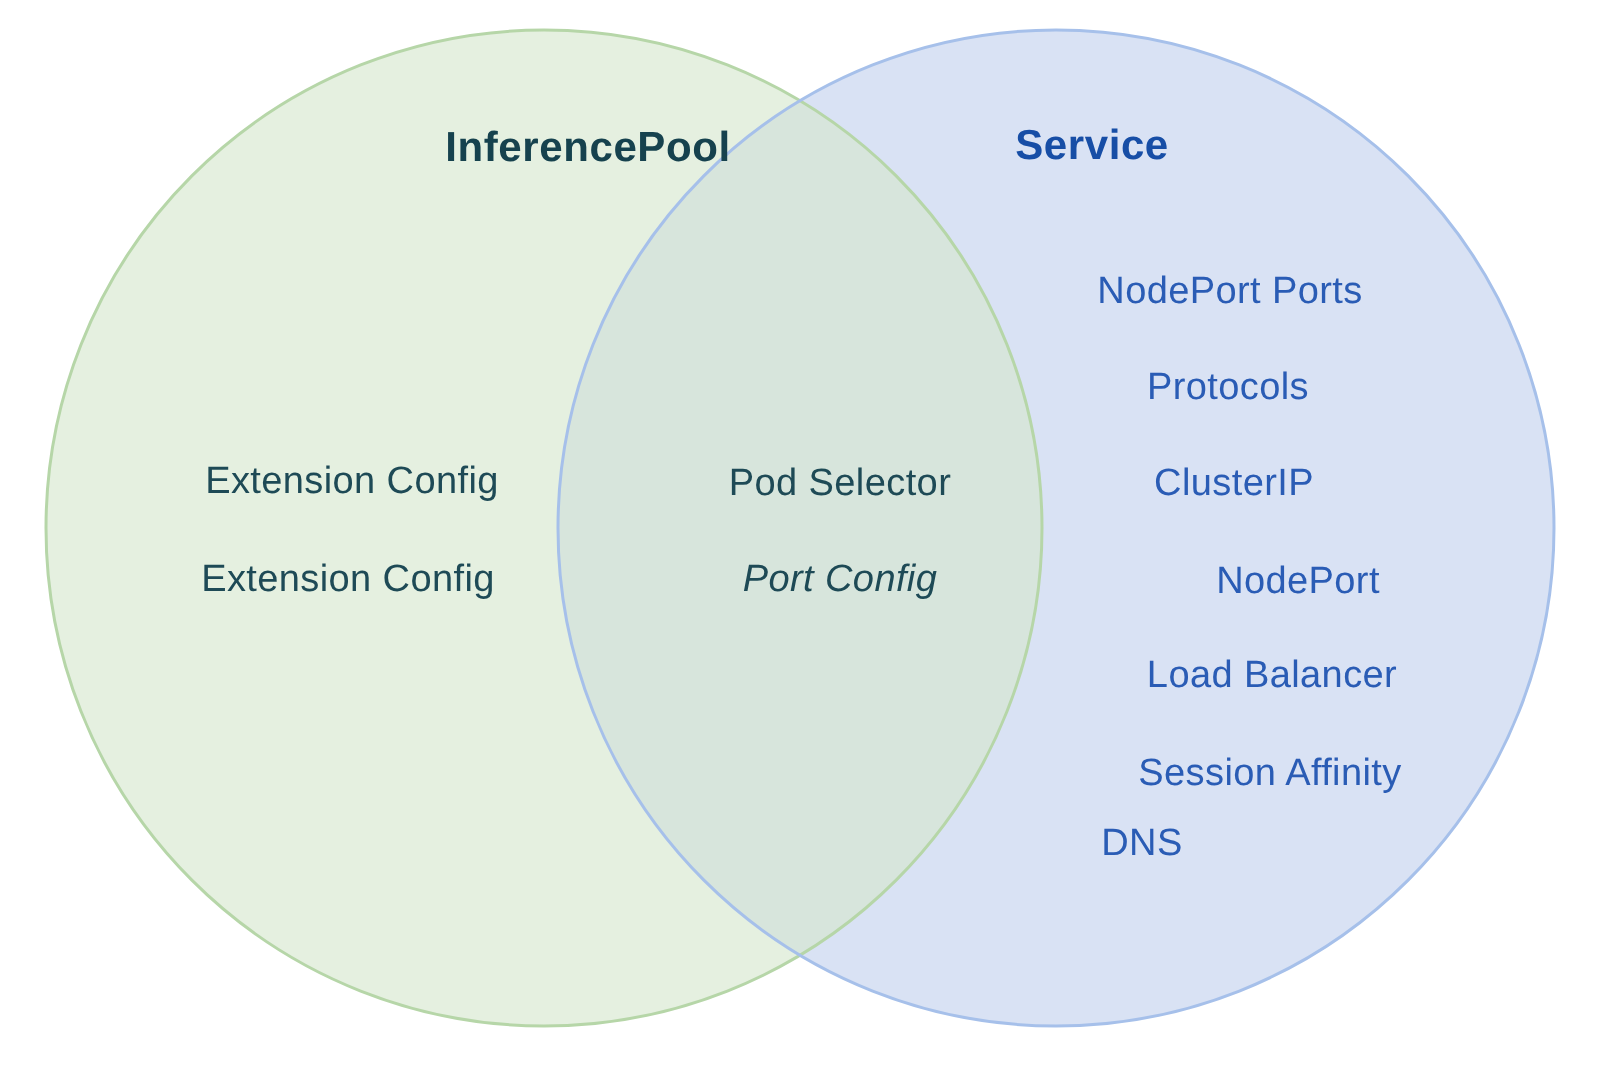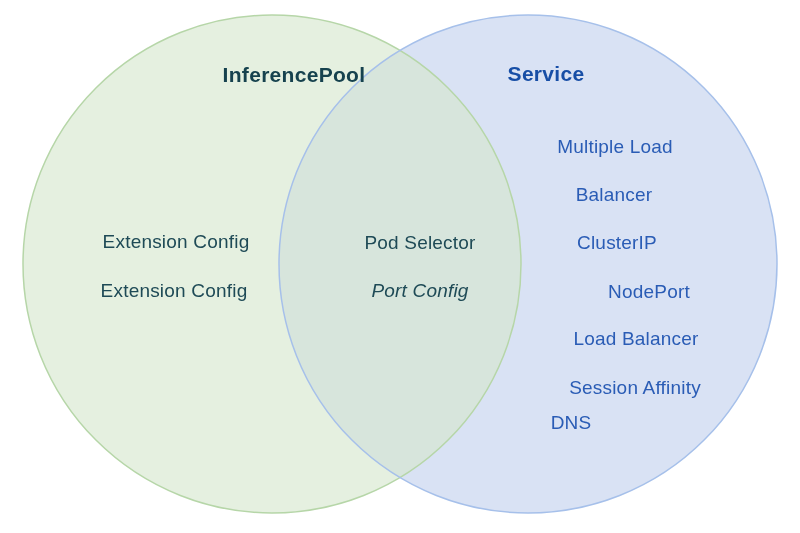--- a/index.html
+++ b/index.html
@@ -68,21 +68,21 @@
 
   <div class="label title left-title" style="left:274px; top:74px;">InferencePool</div>
   <div class="label title right-title" style="left:526px; top:73px;">Service</div>
 
   <div class="label left-item" style="left:156px; top:241px;">Extension Config</div>
   <div class="label left-item" style="left:154px; top:290px;">Extension Config</div>
 
   <div class="label overlap-item" style="left:400px; top:242px;">Pod Selector</div>
   <div class="label overlap-item" style="left:400px; top:290px;font-style:italic;">Port Config</div>
 
-  <div class="label right-item" style="left:595px; top:146px;">Multiple Load</div>
-  <div class="label right-item" style="left:594px; top:194px;">Balancer</div>
+  <div class="label right-item" style="left:595px; top:146px;">NodePort Ports</div>
+  <div class="label right-item" style="left:594px; top:194px;">Protocols</div>
   <div class="label right-item" style="left:597px; top:242px;">ClusterIP</div>
   <div class="label right-item" style="left:605px; top:291px;margin-left:24px;">NodePort</div>
   <div class="label right-item" style="left:616px; top:338px;">Load Balancer</div>
   <div class="label right-item" style="left:615px; top:387px;">Session Affinity</div>
   <div class="label right-item" style="left:551px; top:422px;">DNS</div>
 
 </div>
 
 </body></html>

